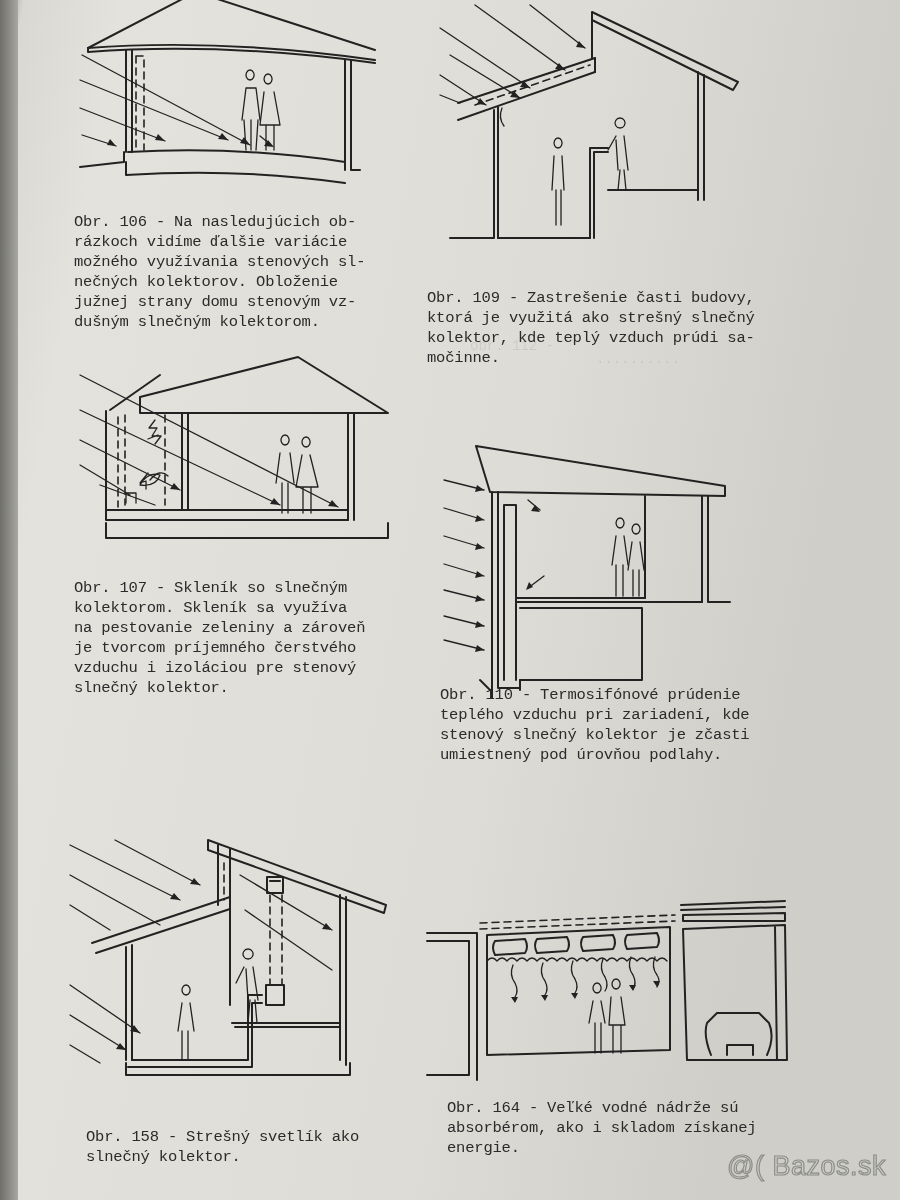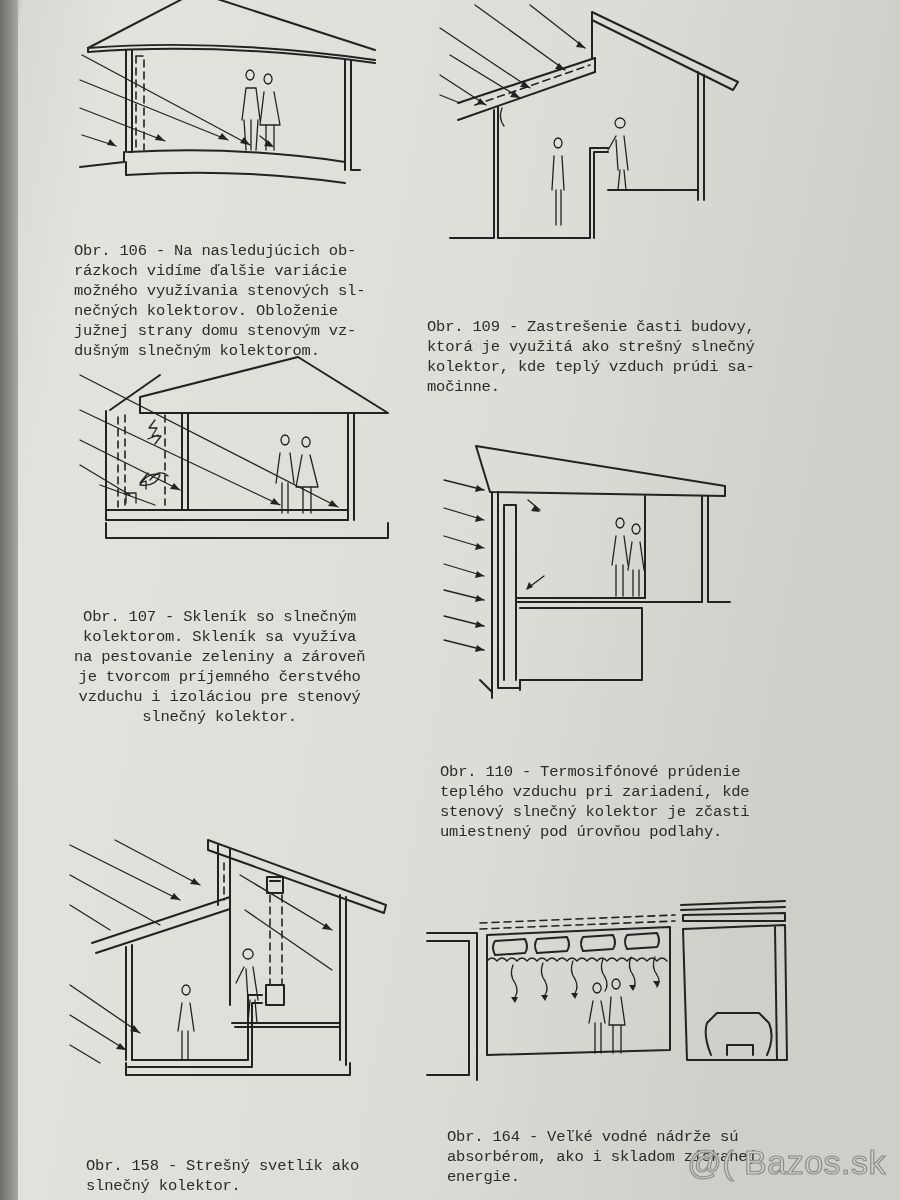--- a/index.html
+++ b/index.html
@@ -17,29 +17,28 @@
   .fig svg { position: absolute; left: 0; top: 0; overflow: visible; }
   .fig svg * { stroke: #222; fill: none; stroke-width: 2; stroke-linecap: round; stroke-linejoin: round; }
   .fig svg .thin { stroke-width: 1.3; }
   .fig svg .dash { stroke-dasharray: 7 5; stroke-width: 1.6; }
   .fig svg .fillp { fill: #222; stroke: none; }
   .caption {
     position: absolute;
     font-size: 15.5px; line-height: 20px;
     white-space: pre; letter-spacing: -0.2px;
     color: #2b2b2b;
-    margin-top: 29px;
   }
   .ghost {
     position: absolute; color: #000; opacity: 0.07;
     font-size: 14px; line-height: 13px; white-space: pre;
   }
   .watermark {
     position: absolute; right: 14px; bottom: 18px;
-    font-family: "Liberation Sans", sans-serif; font-size: 34px;
+    font-family: "Liberation Sans", sans-serif; font-size: 27px;
     color: #d0d0cc; -webkit-text-stroke: 1.2px #8d8d89;
     letter-spacing: 0.5px;
   }
 </style>
 </head>
 <body>
 
 <div class="page-edge"></div>
 
 <div class="ghost" style="left:470px;top:340px;">obr. 112 -                      
@@ -107,21 +106,21 @@
     <path d="M36 155 L278 155"></path>
     <path d="M36 168 L36 183 L318 183 L318 168"></path>
     <path class="thin" d="M10 20 L268 152 M10 55 L210 150 M10 85 L110 135 M10 110 L60 140 M30 130 L85 150"></path>
     <path class="fillp" d="M268 152 l-10 -1 l4 -6z M210 150 l-10 -1 l4 -6z M110 135 l-10 -1 l4 -6z"></path>
     <path class="thin" d="M85 65 l-6 8 l8 0 l-5 8 l9 0 l-6 8 M88 80 l-10 4 M78 118 l-8 10 l6 -2 l0 8 M70 130 q8 -14 20 -10 q-4 12 -20 10 M80 125 q10 -12 18 -4"></path>
     <path class="thin" d="M56 148 l0 -10 l10 0 l0 10"></path>
     <path class="thin" d="M215 90 a4 5 0 1 1 0.1 0 M210 98 L206 128 M220 98 L224 128 M212 128 L212 158 M218 128 L218 158"></path>
     <path class="thin" d="M236 92 a4 5 0 1 1 0.1 0 M232 100 L226 132 M240 100 L248 132 M226 132 L248 132 M233 132 L233 158 M241 132 L241 158"></path>
   </svg>
 </div>
-<div class="caption" style="left:74px;top:578px;text-align:center;">Obr. 107 - Skleník so slnečným
+<div class="caption" style="left:74px;top:578px;">Obr. 107 - Skleník so slnečným
 kolektorom. Skleník sa využíva
 na pestovanie zeleniny a zároveň
 je tvorcom príjemného čerstvého
 vzduchu i izoláciou pre stenový
 slnečný kolektor.</div>
 
 <div class="fig" style="left:440px;top:440px;width:300px;height:260px;">
   <svg width="300" height="260">
     <path d="M36 6 L285 46 L285 56 L50 52 Z"></path>
     <path d="M52 52 L52 258 M58 52 L58 248 L80 248 M80 250 L80 240"></path>
@@ -132,21 +131,21 @@
     <path d="M205 162 L262 162"></path>
     <path d="M52 252 L40 240"></path>
     <path class="thin" d="M4 40 L44 50 M4 68 L44 80 M4 96 L44 108 M4 124 L44 136 M4 150 L44 160 M4 176 L44 186 M4 200 L44 210"></path>
     <path class="fillp" d="M44 50 l-9 2 l2 -7z M44 80 l-9 2 l2 -7z M44 108 l-9 2 l2 -7z M44 136 l-9 2 l2 -7z M44 160 l-9 2 l2 -7z M44 186 l-9 2 l2 -7z M44 210 l-9 2 l2 -7z"></path>
     <path class="thin" d="M88 60 l12 10 M104 136 L88 148"></path>
     <path class="fillp" d="M100 72 l-9 -1 l4 -6z M86 150 l3 -8 l4 5z"></path>
     <path class="thin" d="M180 88 a4 5 0 1 1 0.1 0 M176 96 L172 125 M184 96 L188 125 M176 125 L176 156 M183 125 L183 156"></path>
     <path class="thin" d="M196 94 a4 5 0 1 1 0.1 0 M192 102 L188 130 M200 102 L204 130 M193 130 L193 156 M199 130 L199 156"></path>
   </svg>
 </div>
-<div class="caption" style="left:440px;top:733px;">Obr. 110 - Termosifónové prúdenie
+<div class="caption" style="left:440px;top:685px;">Obr. 110 - Termosifónové prúdenie
 teplého vzduchu pri zariadení, kde
 stenový slnečný kolektor je zčasti
 umiestnený pod úrovňou podlahy.</div>
 
 <div class="fig" style="left:70px;top:835px;width:330px;height:260px;">
   <svg width="330" height="260">
     <path d="M22 108 L160 62 M26 118 L160 74"></path>
     <path d="M138 5 L316 70 L314 78 L138 15 Z"></path>
     <path d="M148 10 L148 70 M160 14 L160 74"></path>
     <path class="dash" d="M154 28 L154 65"></path>

